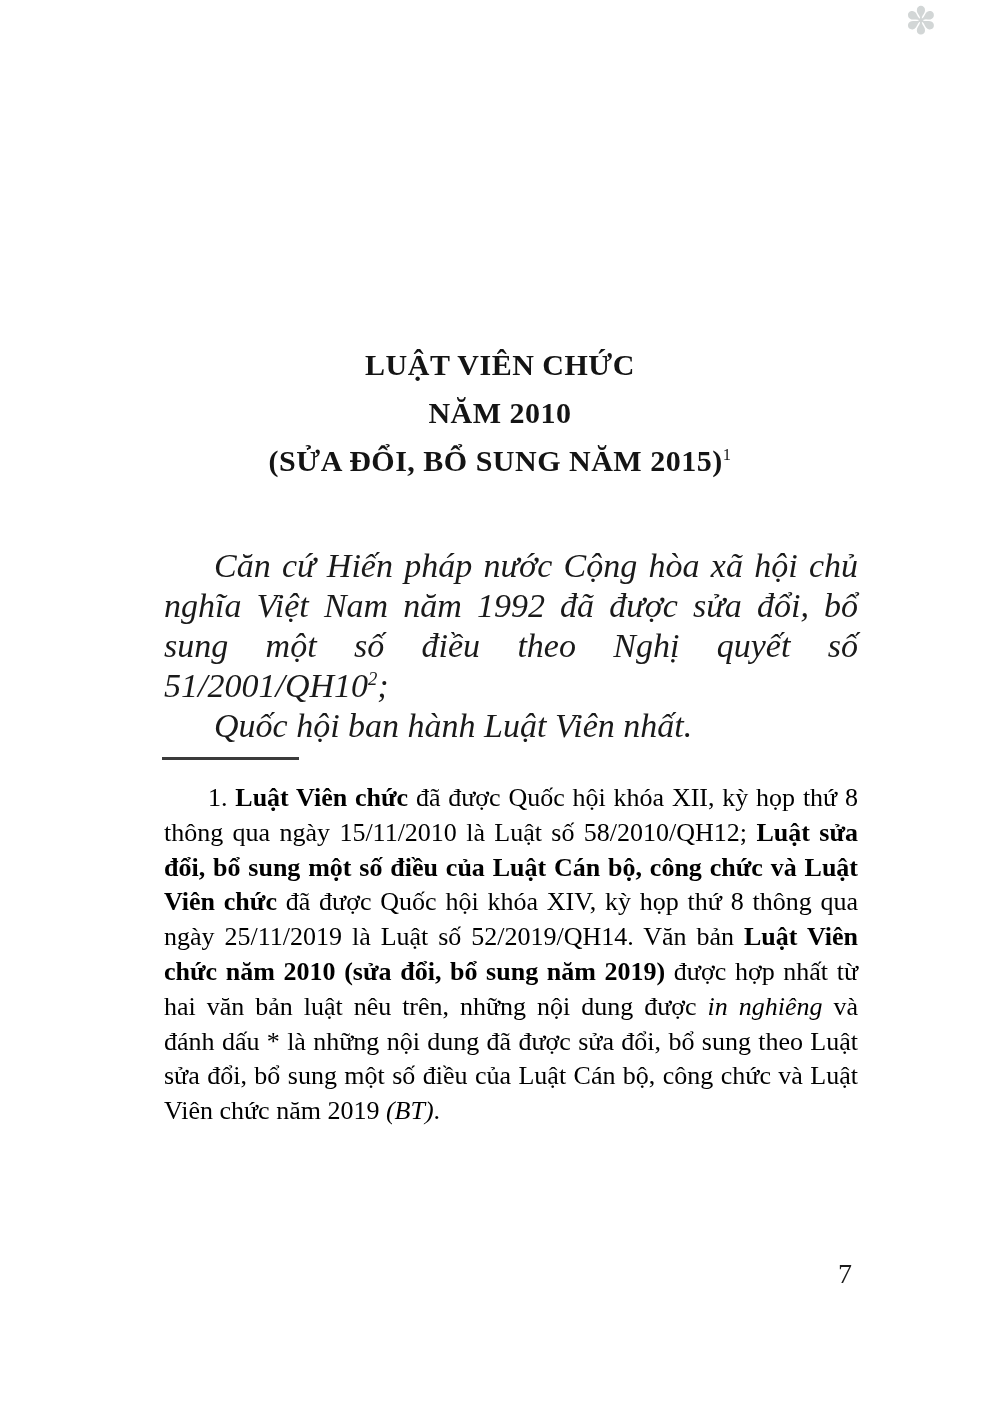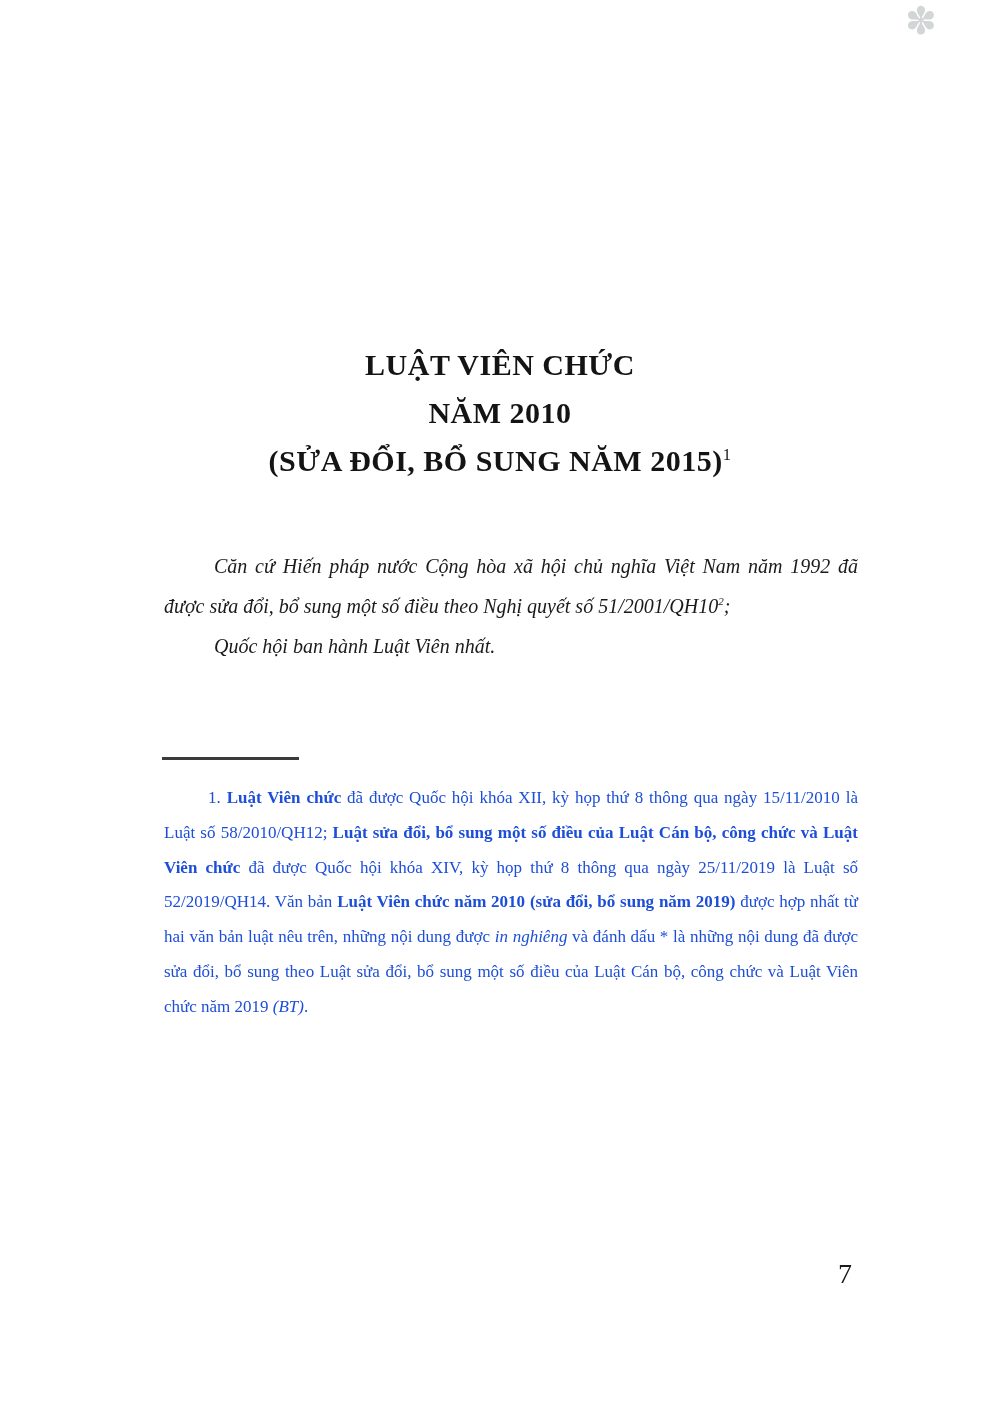--- a/index.html
+++ b/index.html
@@ -43,21 +43,21 @@
     font-size: 0.55em;
     vertical-align: super;
     line-height: 0;
   }
   .preamble {
     position: absolute;
     top: 546px;
     left: 164px;
     width: 694px;
     font-style: italic;
-    font-size: 20px;
+    font-size: 34px;
     line-height: 40px;
     text-align: justify;
     color: #1a1a1a;
   }
   .preamble p { text-indent: 50px; }
   .run-sup {
     font-size: 0.55em;
     vertical-align: super;
     line-height: 0;
   }
@@ -67,24 +67,24 @@
     left: 162px;
     width: 137px;
     border: none;
     border-top: 3px solid #3b3b3b;
   }
   .footnotes {
     position: absolute;
     top: 781px;
     left: 164px;
     width: 694px;
-    font-size: 17px;
+    font-size: 26px;
     line-height: 34.8px;
     text-align: justify;
-    color: #1d4ed8;
+    color: #000000;
   }
   .footnotes p { text-indent: 44px; }
   .run-bold { font-weight: bold; }
   .run-italic { font-style: italic; }
   .page-number {
     position: absolute;
     top: 1258px;
     left: 810px;
     width: 70px;
     text-align: center;

